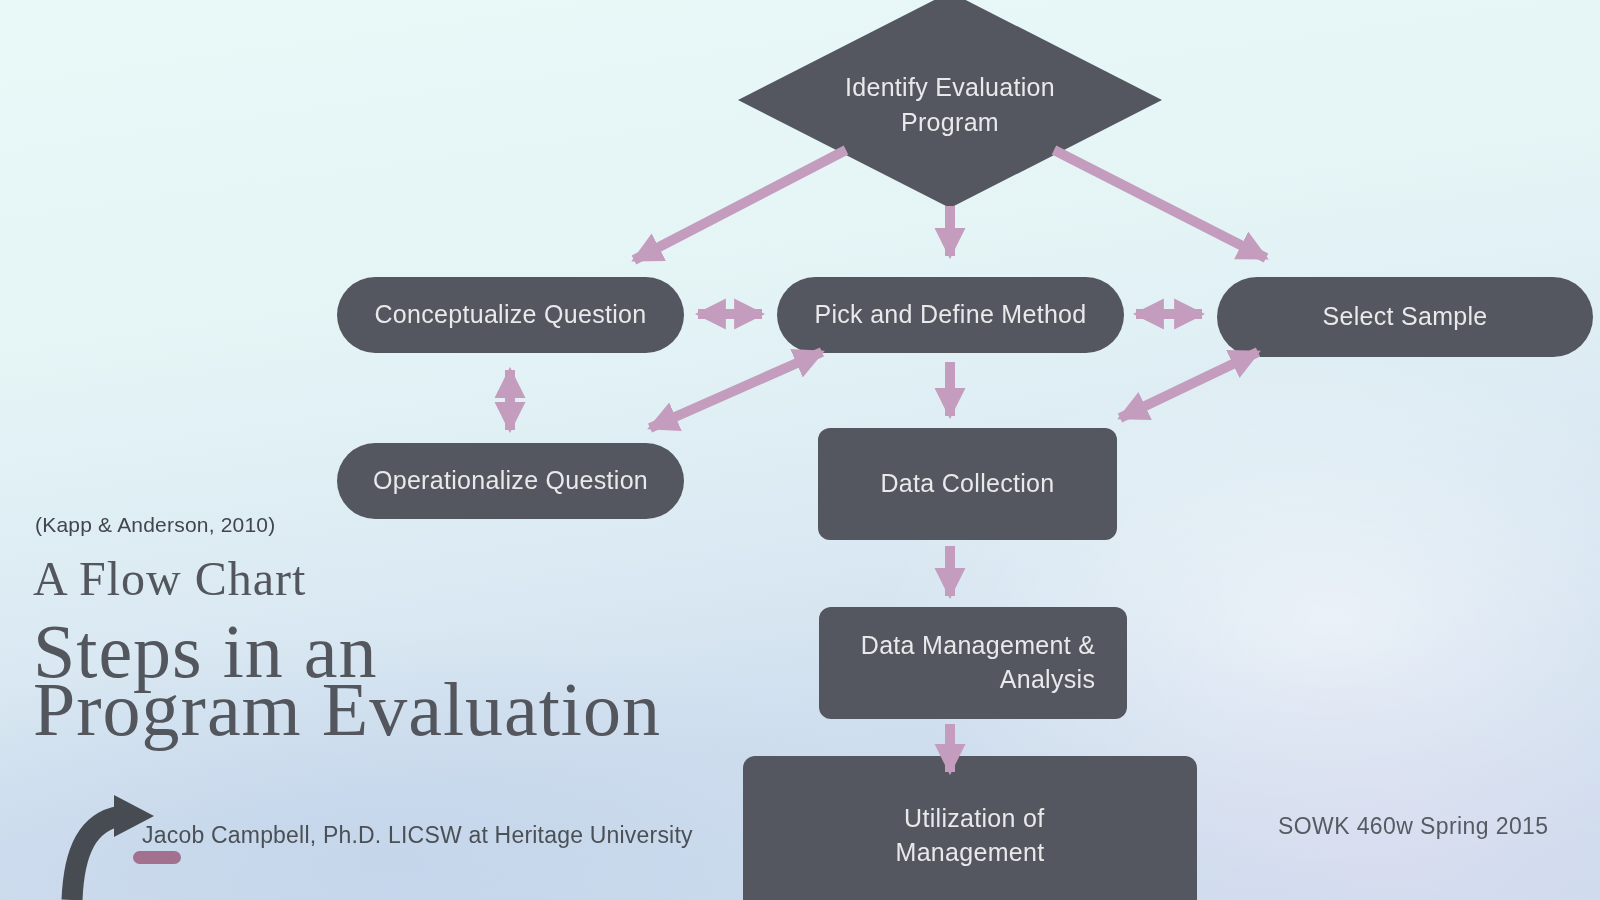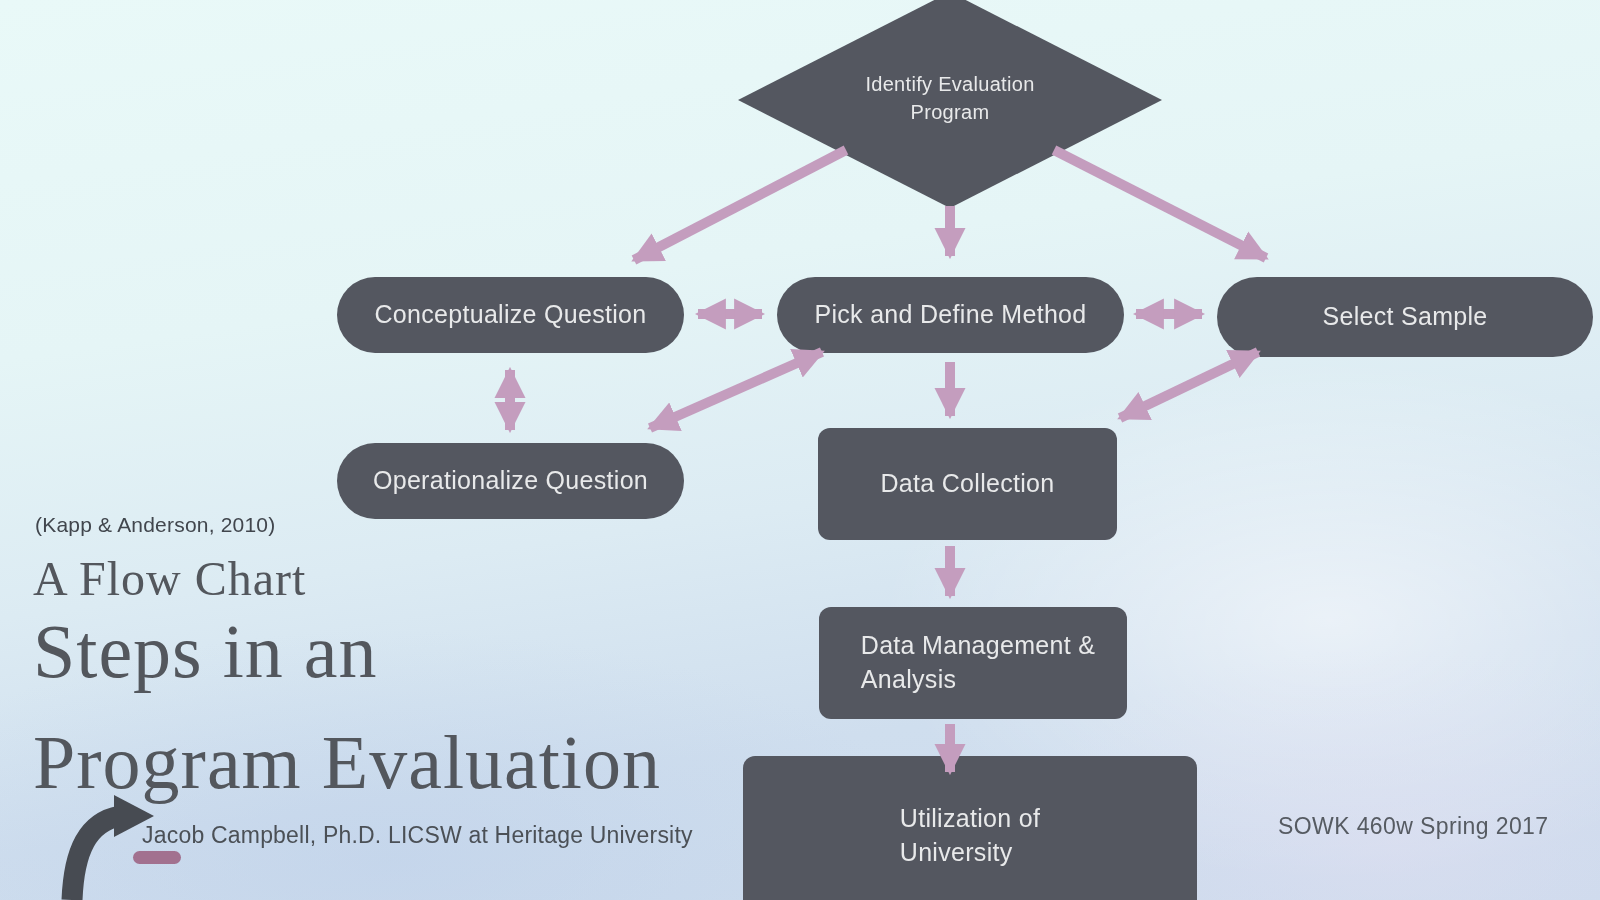--- a/index.html
+++ b/index.html
@@ -10,52 +10,52 @@
   }
   .bg-glow1{position:absolute;left:55%;top:40%;width:900px;height:520px;border-radius:50%;
     background:radial-gradient(closest-side,rgba(255,255,255,0.55),rgba(255,255,255,0));pointer-events:none;}
   .bg-glow2{position:absolute;left:-10%;top:70%;width:1100px;height:460px;border-radius:50%;
     background:radial-gradient(closest-side,rgba(186,205,232,0.45),rgba(186,205,232,0));pointer-events:none;}
   .bg-glow3{position:absolute;left:62%;top:72%;width:800px;height:400px;border-radius:50%;
     background:radial-gradient(closest-side,rgba(226,223,242,0.5),rgba(226,223,242,0));pointer-events:none;}
 
   .node{
     position:absolute;background:#545760;color:#e8e9ea;
-    display:flex;align-items:center;justify-content:center;text-align:left;
+    display:flex;align-items:center;justify-content:center;text-align:right;
     font-size:25px;letter-spacing:0.3px;line-height:1.35;z-index:2;
   }
   .pill{border-radius:40px;}
   .rect{border-radius:12px;}
 
   #node-conceptualize{left:337px;top:277px;width:347px;height:76px;}
   #node-pick{left:777px;top:277px;width:347px;height:76px;}
   #node-select{left:1217px;top:277px;width:376px;height:80px;}
   #node-operationalize{left:337px;top:443px;width:347px;height:76px;}
   #node-data-collection{left:818px;top:428px;width:299px;height:112px;}
   #node-data-management{left:819px;top:607px;width:298px;height:112px;padding-left:10px;}
   #node-utilization{left:743px;top:756px;width:454px;height:160px;}
 
   #diamond-label{
     position:absolute;left:800px;top:70px;width:300px;z-index:6;
-    color:#e8e9ea;font-size:20px;line-height:1.4;text-align:center;letter-spacing:0.3px;
+    color:#e8e9ea;font-size:25px;line-height:1.4;text-align:center;letter-spacing:0.3px;
   }
 
   .edges-svg{position:absolute;left:0;top:0;z-index:5;pointer-events:none;}
 
   .citation{position:absolute;left:35px;top:513px;font-size:21px;color:#41464d;letter-spacing:0.2px;}
   .title-small{
     position:absolute;left:33px;top:551px;font-family:"Liberation Serif",serif;
     font-size:48px;color:#53575d;letter-spacing:1px;
   }
   .title-big1{
     position:absolute;left:33px;top:608px;font-family:"Liberation Serif",serif;
     font-size:76px;color:#53575d;letter-spacing:1px;
   }
   .title-big2{
-    position:absolute;left:33px;top:719px;font-family:"Liberation Serif",serif;
+    position:absolute;left:33px;top:666px;font-family:"Liberation Serif",serif;
     font-size:76px;color:#53575d;letter-spacing:1px;
   }
 
   .footer-author{position:absolute;left:142px;top:822px;font-size:23px;color:#4b5056;letter-spacing:0.2px;}
   .footer-course{position:absolute;left:1278px;top:813px;font-size:23px;color:#565b62;letter-spacing:0.4px;}
   .logo{position:absolute;left:40px;top:786px;width:130px;height:114px;z-index:4;}
   .logo-dash{position:absolute;left:133px;top:851px;width:48px;height:13px;border-radius:7px;background:#a2718f;z-index:4;}
 </style>
 </head>
 <body>
@@ -83,21 +83,21 @@
   </div>
   <div class="node rect" id="node-data-management">
     <span>
       <span>Data Management &amp;</span><br>
       <span>Analysis</span>
     </span>
   </div>
   <div class="node rect" id="node-utilization">
     <span>
       <span>Utilization of</span><br>
-      <span>University</span>
+      <span>Management</span>
     </span>
   </div>
 
   <svg class="edges-svg" width="1600" height="900" viewBox="0 0 1600 900">
     <defs>
       <marker id="ah-end" viewBox="0 0 10 10" refX="9" refY="5" markerWidth="3.1" markerHeight="3.3" orient="auto">
         <path d="M0,0 L10,5 L0,10 z" fill="#c49dbe"></path>
       </marker>
       <marker id="ah-start" viewBox="0 0 10 10" refX="1" refY="5" markerWidth="3.1" markerHeight="3.3" orient="auto">
         <path d="M10,0 L0,5 L10,10 z" fill="#c49dbe"></path>
@@ -130,15 +130,15 @@
   <div class="title-small">A Flow Chart</div>
   <div class="title-big1">Steps in an</div>
   <div class="title-big2">Program Evaluation</div>
 
   <svg class="logo" width="130" height="114" viewBox="0 0 130 114">
     <path d="M 32 114 C 34 64 48 36 80 30" stroke="#474b52" stroke-width="21" fill="none"></path>
     <polygon points="74,9 114,30 74,51" fill="#474b52"></polygon>
   </svg>
   <div class="logo-dash"></div>
   <div class="footer-author">Jacob Campbell, Ph.D. LICSW at Heritage University</div>
-  <div class="footer-course">SOWK 460w Spring 2017</div>
+  <div class="footer-course">SOWK 460w Spring 2015</div>
 
 </div>
 
 </body></html>

